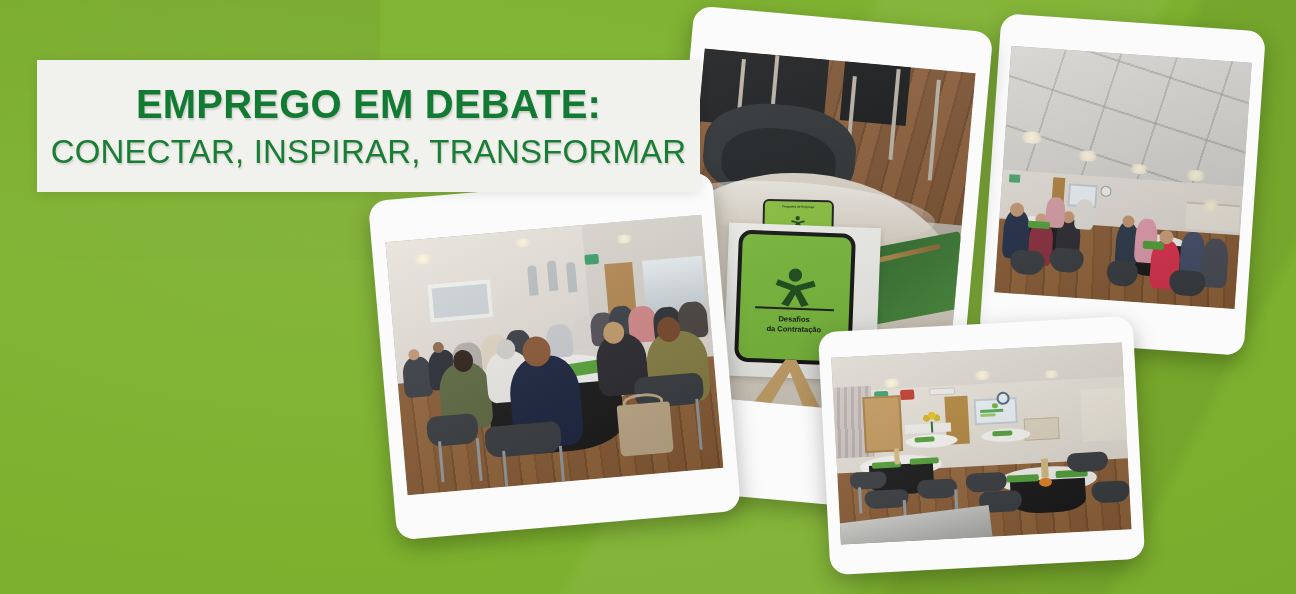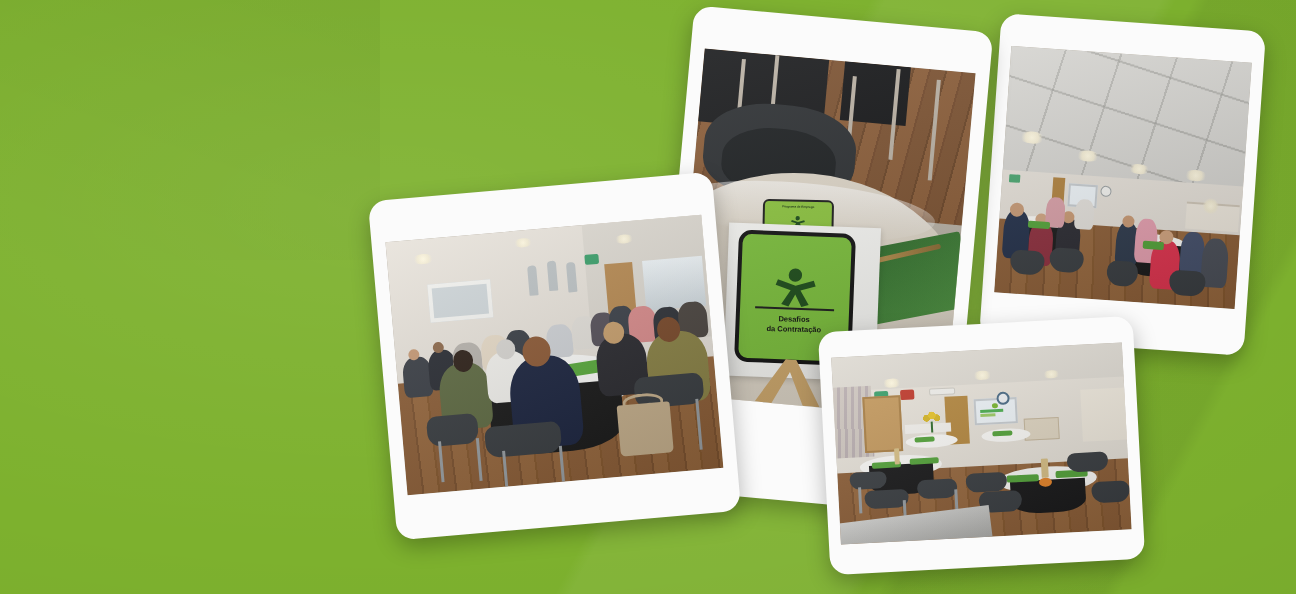--- a/index.html
+++ b/index.html
@@ -339,20 +339,24 @@
 <body>
 
 <div id="banner">
 
   <div class="bg-base"></div>
   <div class="bg-band-a"></div>
   <div class="bg-band-b"></div>
   <div class="bg-band-c"></div>
   <div class="bg-vignette"></div>
 
+  <div class="title-card">
+    <div class="title-main">EMPREGO EM DEBATE:</div>
+    <div class="title-sub">CONECTAR, INSPIRAR, TRANSFORMAR</div>
+  </div>
 
   <div class="photo-card" id="card-center">
     <div class="photo-inner">
       <div class="photo-scene">
         <div class="c-floor"></div>
         <div class="c-dark-strip"></div>
         <div class="c-dark-strip2"></div>
         <div class="c-leg" style="left:14%; top:2%;  height:20%;"></div>
         <div class="c-leg" style="left:26%; top:0%;  height:17%;"></div>
         <div class="c-leg" style="left:55%; top:4%;  height:24%;"></div>

